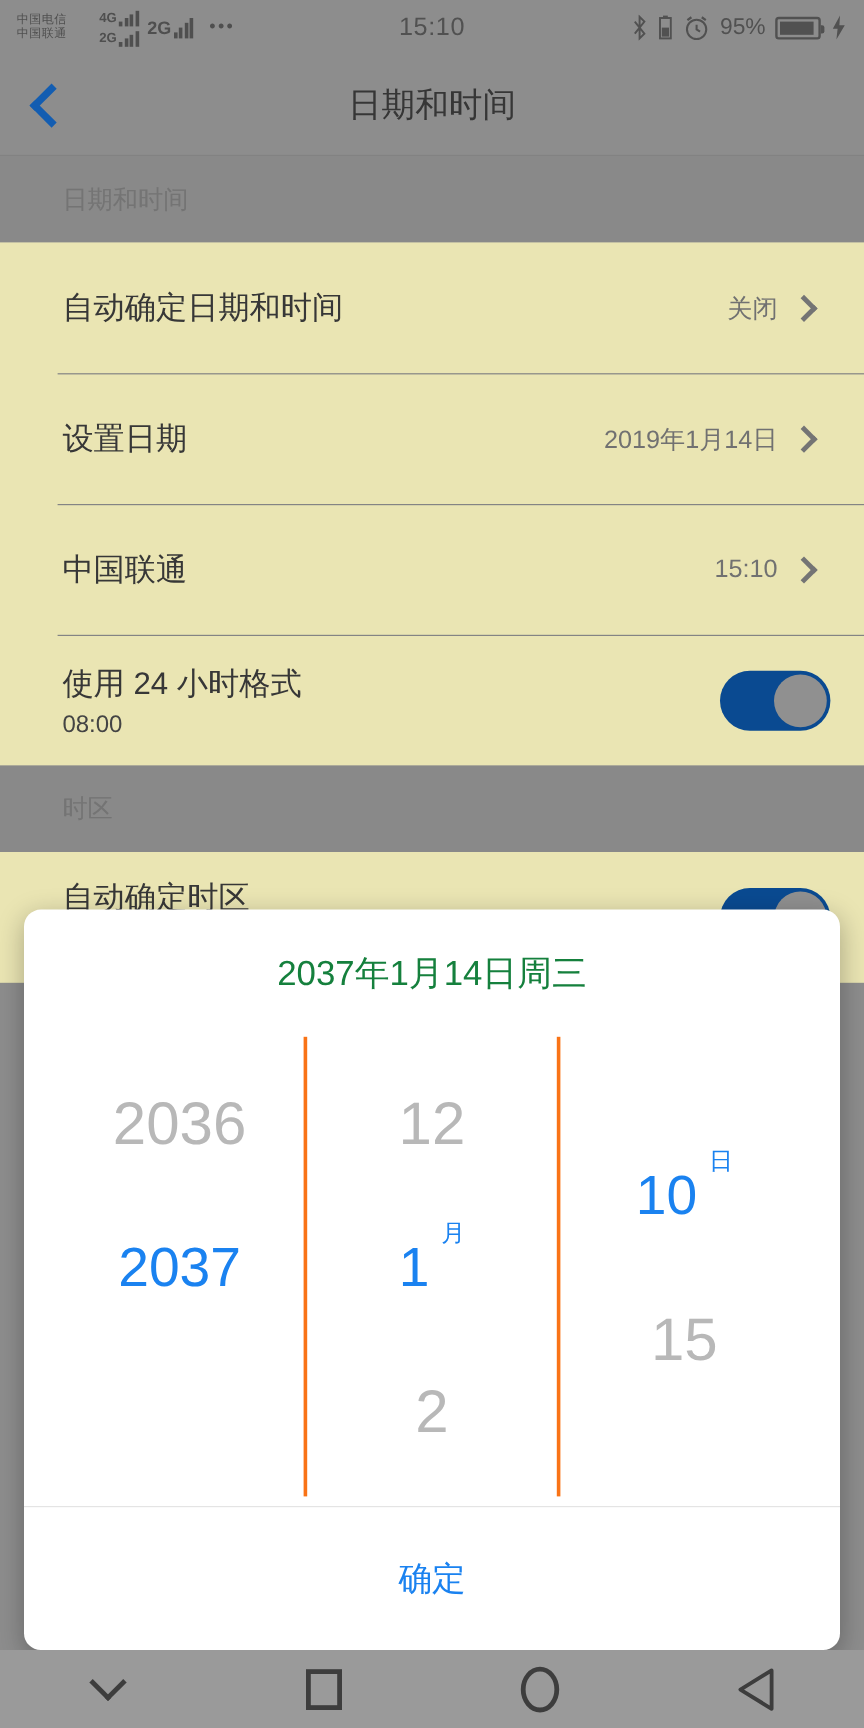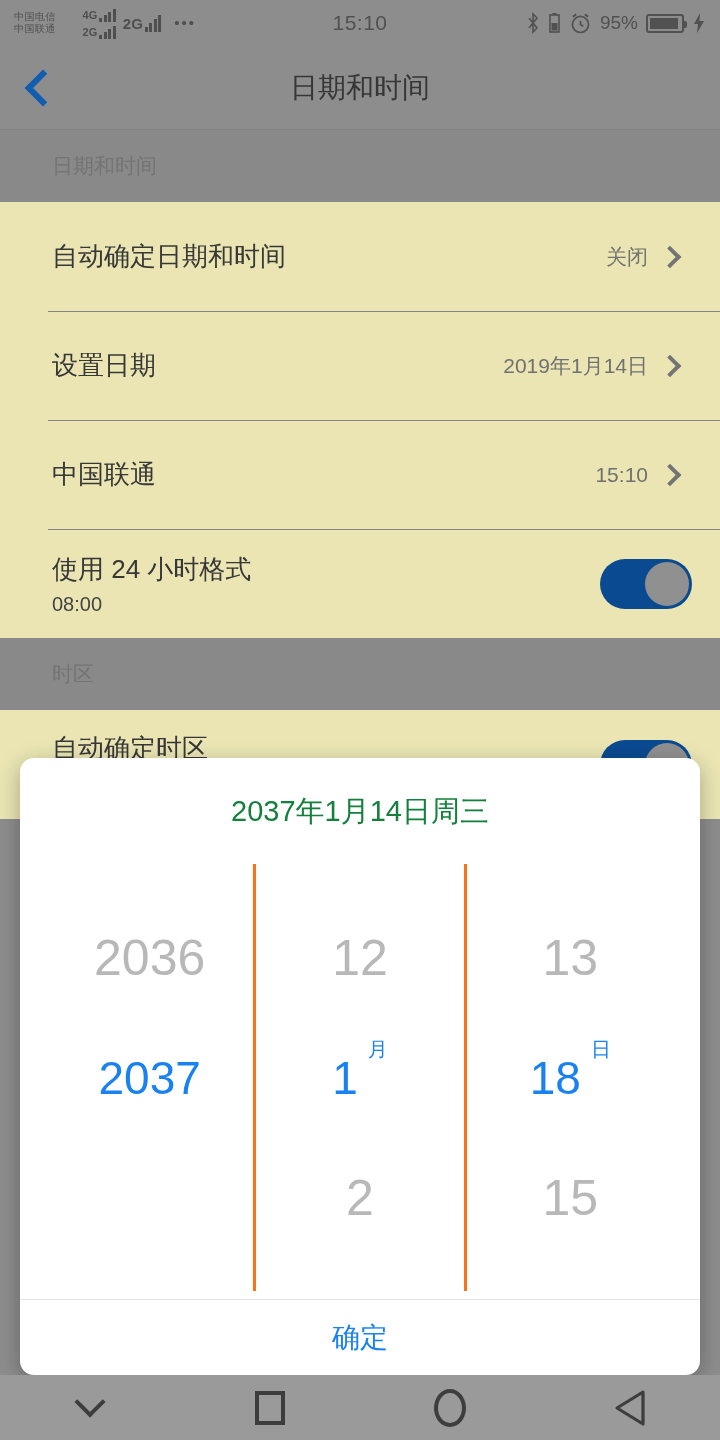--- a/index.html
+++ b/index.html
@@ -107,21 +107,21 @@
   }
   .pcol + .pcol { border-left:3px solid #f97316; }
   .pcol.year { border-left:none; }
   .pitem {
     height:120px; display:flex; align-items:center; justify-content:center;
     width:100%; font-size:50px; color:#b8b8b8;
   }
   .pitem.sel { color:#1a82f0; font-size:46px; }
   .pitem .unit { font-size:20px; margin-left:10px; align-self:flex-start;
                  position:relative; top:18px; }
-  .dialog-actions { border-top:1px solid #e4e4e4; height:76px;
+  .dialog-actions { border-top:1px solid #e4e4e4; height:120px;
                     display:flex; align-items:center; justify-content:center; }
   .confirm { font-size:28px; color:#1a82f0; background:none; border:none;
              font-family:inherit; width:100%; height:100%; cursor:pointer; }
 
   
   .navbar {
     position:absolute; left:0; bottom:0; width:720px; height:65px;
     background:#9a9a9a; display:flex; align-items:center;
   }
   .nav-btn { flex:1; display:flex; align-items:center; justify-content:center; height:100%; }
@@ -275,23 +275,22 @@
       <div class="pcol">
         <div class="pitem">12</div>
         <div class="pitem sel">
           <span>1</span>
           <span class="unit">月</span>
         </div>
         <div class="pitem">2</div>
       </div>
 
       <div class="pcol">
-        <div class="pitem">13</div>
         <div class="pitem sel">
-          <span>18</span>
+          <span>10</span>
           <span class="unit">日</span>
         </div>
         <div class="pitem">15</div>
       </div>
 
     </div>
 
     <div class="dialog-actions">
       <button class="confirm">确定</button>
     </div>

